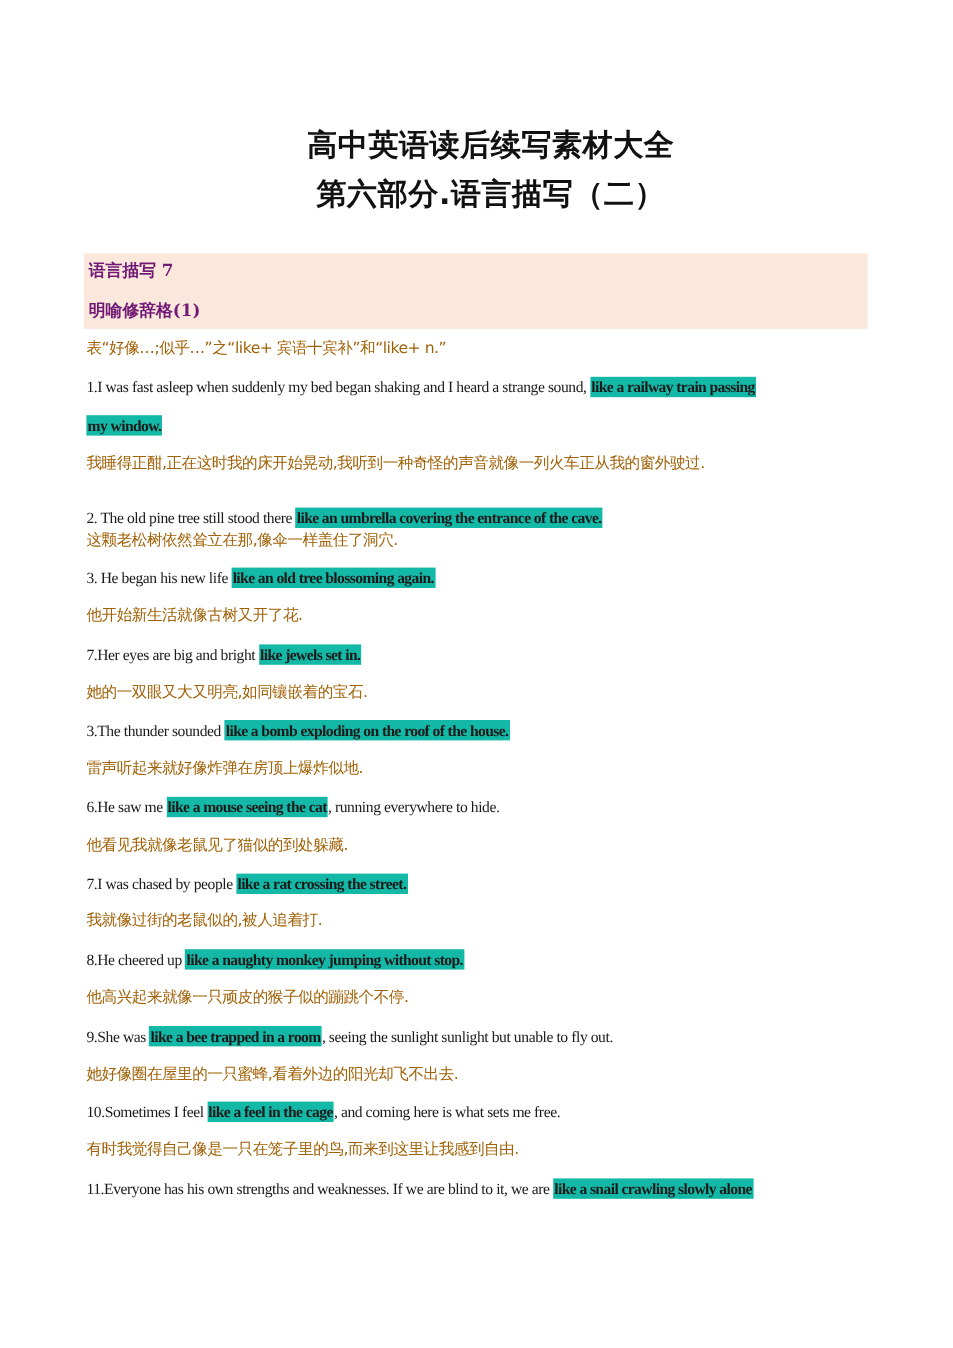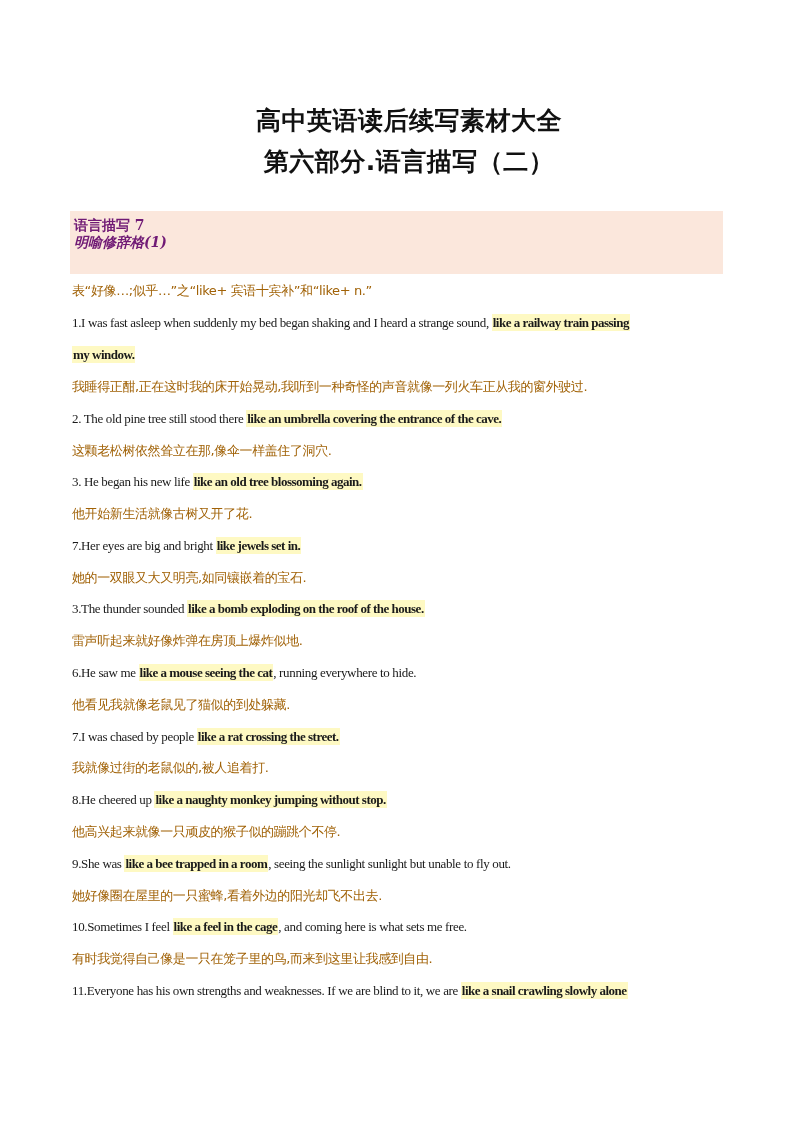--- a/index.html
+++ b/index.html
@@ -18,52 +18,52 @@
   #title-sub { top: 145px; }
   .band {
     position: absolute; left: 70px; width: 653px; height: 63px; top: 211px;
     background: #fbe7dc;
   }
   .band-line {
     position: absolute; left: 74px; font-weight: bold; font-size: 14px;
     font-family: "DejaVu Serif", "Liberation Serif", serif; color: #701a75;
   }
   #band-line-1 { top: 217px; }
-  #band-line-2 { top: 234px; font-style: italic; }
+  #band-line-2 { top: 250px; }
   .line {
     position: absolute; left: 72px; font-size: 13px; white-space: nowrap;
     letter-spacing: -0.35px; line-height: 16px;
   }
   .line.zh {
     font-family: "DejaVu Sans", "Liberation Sans", sans-serif;
     font-size: 13px; letter-spacing: -0.4px; color: #a16207;
   }
   .hl {
-    background: #fef9c3; font-weight: bold; padding: 1px 1px;
+    background: #14b8a6; font-weight: bold; padding: 1px 1px;
     letter-spacing: -0.5px;
   }
 </style>
 </head>
 <body>
 
 <div>
   <div class="title" id="title-main">高中英语读后续写素材大全</div>
   <div class="title" id="title-sub">第六部分.语言描写（二）</div>
 
   <div class="band"></div>
   <div class="band-line" id="band-line-1">语言描写 7</div>
   <div class="band-line" id="band-line-2">明喻修辞格(1)</div>
 
   <div class="line zh" style="top:283px">表“好像…;似乎…”之“like+ 宾语十宾补”和“like+  n.”</div>
 
   <div class="line" style="top:315px"><span>1.I was fast asleep when suddenly my bed began shaking and I heard a strange sound, </span><span class="hl">like a railway  train passing</span></div>
   <div class="line" style="top:347px"><span class="hl">my window.</span></div>
   <div class="line zh" style="top:379px">我睡得正酣,正在这时我的床开始晃动,我听到一种奇怪的声音就像一列火车正从我的窗外驶过.</div>
 
-  <div class="line" style="top:411px"><span>2. The old pine tree still stood there </span><span class="hl">like an umbrella covering the entrance of the cave.</span></div>
+  <div class="line" style="top:424px"><span>2. The old pine tree still stood there </span><span class="hl">like an umbrella covering the entrance of the cave.</span></div>
   <div class="line zh" style="top:443px">这颗老松树依然耸立在那,像伞一样盖住了洞穴.</div>
 
   <div class="line" style="top:474px"><span>3. He began his new life </span><span class="hl">like an old tree blossoming again.</span></div>
   <div class="line zh" style="top:506px">他开始新生活就像古树又开了花.</div>
 
   <div class="line" style="top:538px"><span>7.Her eyes are big and bright </span><span class="hl">like jewels set in.</span></div>
   <div class="line zh" style="top:570px">她的一双眼又大又明亮,如同镶嵌着的宝石.</div>
 
   <div class="line" style="top:601px"><span>3.The thunder sounded </span><span class="hl">like a bomb  exploding on the roof of the house.</span></div>
   <div class="line zh" style="top:633px">雷声听起来就好像炸弹在房顶上爆炸似地.</div>

